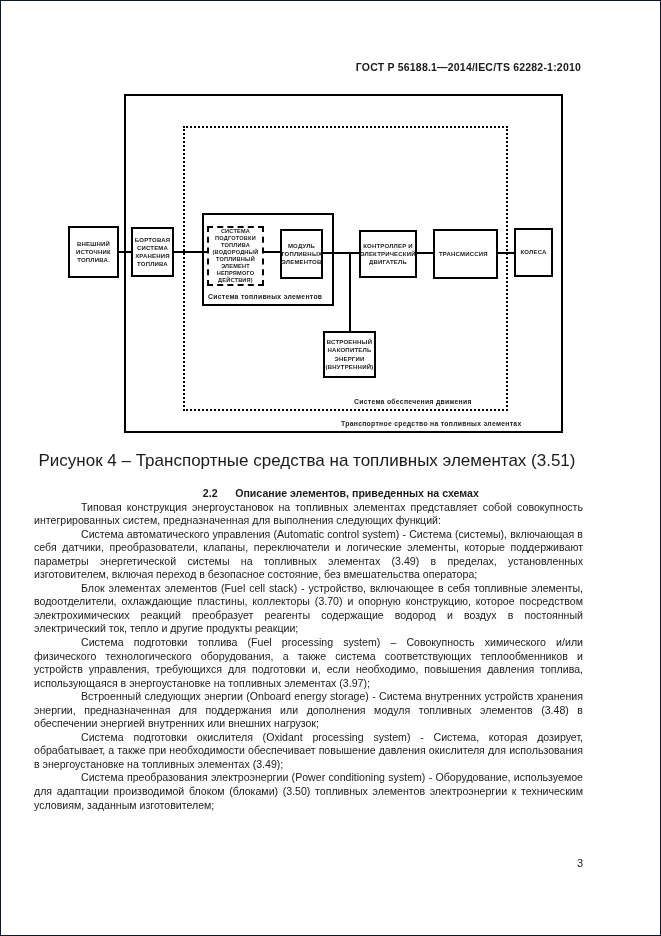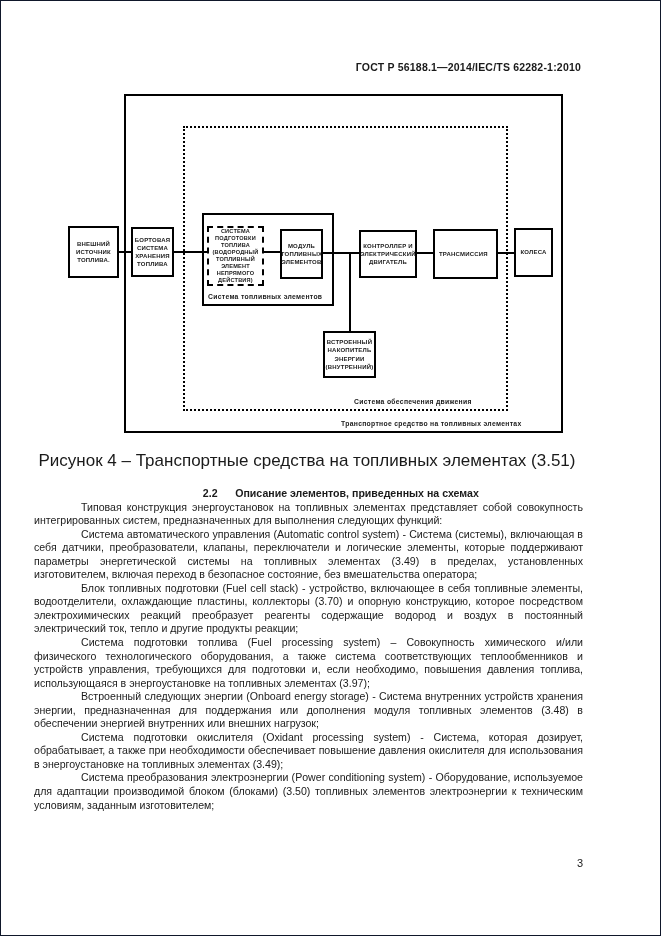--- a/index.html
+++ b/index.html
@@ -116,23 +116,23 @@
     <div class="line" style="left:322px;top:251px;width:36px;height:2px;"></div>
     <div class="line" style="left:416px;top:251px;width:16px;height:2px;"></div>
     <div class="line" style="left:497px;top:251px;width:16px;height:2px;"></div>
     <div class="line" style="left:348px;top:251px;width:2px;height:79px;"></div>
   </div>
 
   <div class="caption">Рисунок 4 – Транспортные средства на топливных элементах (3.51)</div>
 
   <div class="body-text">
     <p class="heading"><span class="num">2.2</span><span>Описание элементов, приведенных на схемах</span></p>
-    <p>Типовая конструкция энергоустановок на топливных элементах представляет собой совокупность интегрированных систем, предназначенных для выполнения следующих функций:</p>
+    <p>Типовая конструкция энергоустановок на топливных элементах представляет собой совокупность интегрированных систем, предназначенная для выполнения следующих функций:</p>
     <p><span class="term">Система автоматического управления (Automatic control system)</span><span> - Система (системы), включающая в себя датчики, преобразователи, клапаны, переключатели и логические элементы, которые поддерживают параметры энергетической системы на топливных элементах (3.49) в пределах, установленных изготовителем, включая переход в безопасное состояние, без вмешательства оператора;</span></p>
-    <p><span class="term">Блок топливных подготовки (Fuel cell stack)</span><span> - устройство, включающее в себя топливные элементы, водоотделители, охлаждающие пластины, коллекторы (3.70) и опорную конструкцию, которое посредством электрохимических реакций преобразует реагенты содержащие водород и воздух в постоянный электрический ток, тепло и другие продукты реакции;</span></p>
+    <p><span class="term">Блок элементах элементов (Fuel cell stack)</span><span> - устройство, включающее в себя топливные элементы, водоотделители, охлаждающие пластины, коллекторы (3.70) и опорную конструкцию, которое посредством электрохимических реакций преобразует реагенты содержащие водород и воздух в постоянный электрический ток, тепло и другие продукты реакции;</span></p>
     <p><span class="term">Система подготовки топлива (Fuel processing system)</span><span> – Совокупность химического и/или физического технологического оборудования, а также система соответствующих теплообменников и устройств управления, требующихся для подготовки и, если необходимо, повышения давления топлива, использующаяся в энергоустановке на топливных элементах (3.97);</span></p>
     <p><span class="term">Встроенный следующих энергии (Onboard energy storage)</span><span> - Система внутренних устройств хранения энергии, предназначенная для поддержания или дополнения модуля топливных элементов (3.48) в обеспечении энергией внутренних или внешних нагрузок;</span></p>
     <p><span class="term">Система подготовки окислителя (Oxidant processing system)</span><span> - Система, которая дозирует, обрабатывает, а также при необходимости обеспечивает  повышение давления окислителя для использования в энергоустановке на топливных элементах (3.49);</span></p>
     <p><span class="term">Система преобразования электроэнергии (Power conditioning system)</span><span> - Оборудование, используемое для адаптации производимой блоком (блоками) (3.50) топливных элементов электроэнергии к техническим условиям, заданным изготовителем;</span></p>
   </div>
 
   <div class="page-num">3</div>
 </div>
 
 </body></html>

